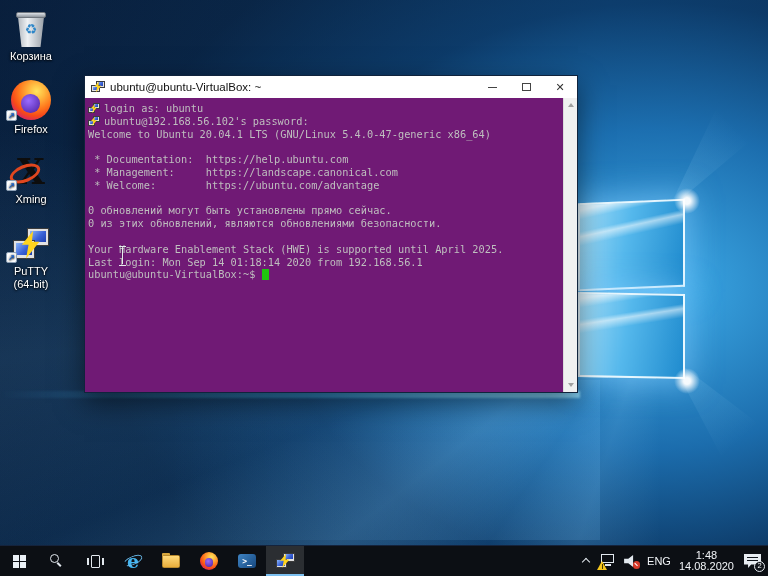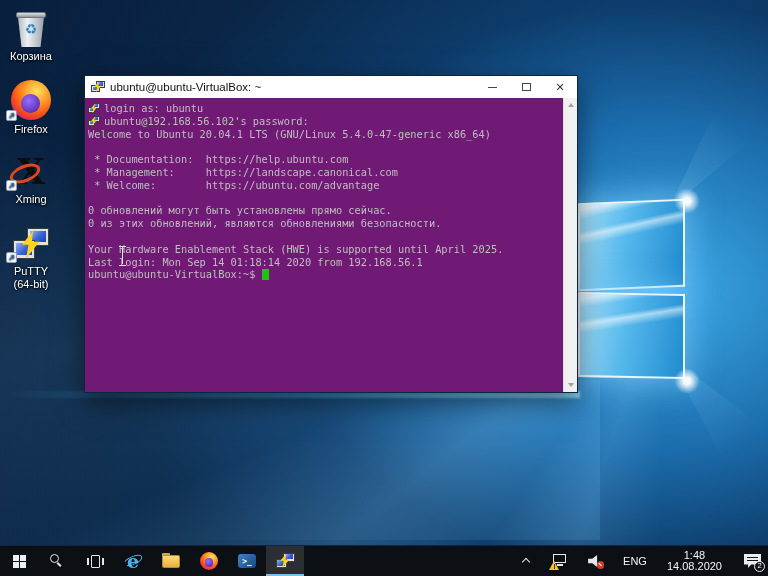--- a/index.html
+++ b/index.html
@@ -111,21 +111,21 @@
   
   .ibeam{position:absolute;left:119px;top:245px;width:7px;height:21px;z-index:40;pointer-events:none;}
   .ibeam::before{content:"";position:absolute;left:3px;top:2px;bottom:2px;width:1.4px;background:#e6eaee;box-shadow:0 0 1px #000;}
   .ibeam::after{content:"";position:absolute;left:0;width:7px;height:1.4px;background:#e6eaee;top:1px;box-shadow:0 19px 0 #e6eaee,0 0 1px #000;}
   
   .taskbar{position:absolute;left:0;bottom:0;width:768px;height:31px;background:#0c0f14;
     border-top:1px solid #15233c;display:flex;align-items:stretch;z-index:60;box-sizing:border-box;}
   .task-btn{width:38px;display:flex;align-items:center;justify-content:center;position:relative;}
   .task-btn.active{background:rgba(255,255,255,.13);box-shadow:inset 0 -2px 0 #7cc0f0;}
   .tb-spacer{flex:1;}
-  .tray{display:flex;align-items:center;gap:20px;padding-right:7px;}
+  .tray{display:flex;align-items:center;gap:8px;padding-right:7px;}
   .tray-item{display:flex;align-items:center;justify-content:center;}
   
   .winlogo{width:13px;height:13px;display:grid;grid-template-columns:6px 6px;grid-template-rows:6px 6px;gap:1px;}
   .winlogo span{background:#eaf0f6;}
   
   .search{width:14px;height:14px;position:relative;}
   .search::before{content:"";position:absolute;left:0;top:0;width:9px;height:9px;border:1.6px solid #e2e8ee;border-radius:50%;box-sizing:border-box;}
   .search::after{content:"";position:absolute;left:8px;top:8px;width:5px;height:1.6px;background:#e2e8ee;transform:rotate(45deg);transform-origin:0 0;}
   
   .tview{width:17px;height:13px;position:relative;}

